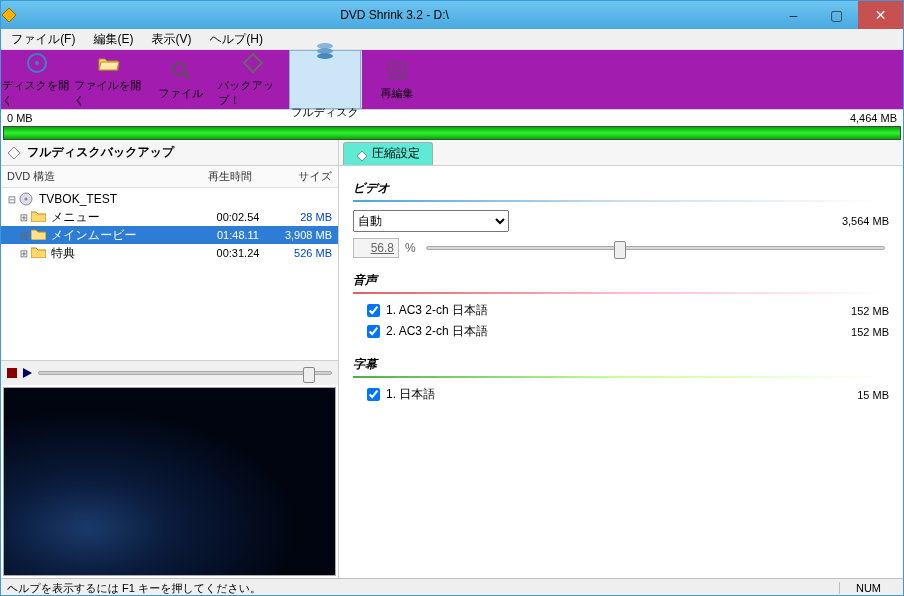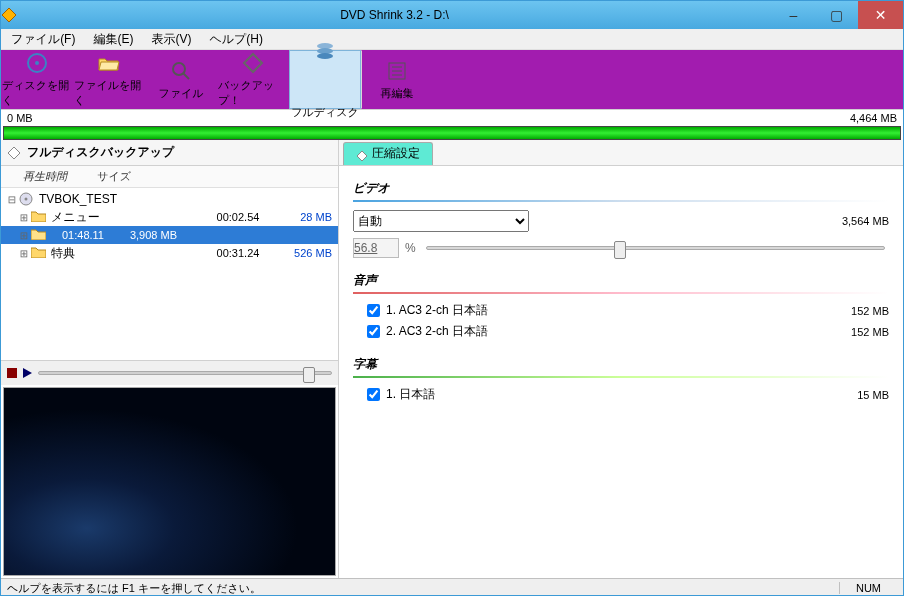--- a/index.html
+++ b/index.html
@@ -19,21 +19,21 @@
 .toolbtn.active { background:#cde6f7; border:1px solid #7eb4da;gap:43px; }
 .toolbtn .ticon { width:24px; height:24px; display:flex; align-items:center; justify-content:center; }
 .sizebar { height:16px; display:flex; justify-content:space-between; padding:0 6px; align-items:center; font-size:11px; background:#fff; }
 .progressbar { height:14px; background:linear-gradient(#0a0,#3e3,#0a0); border:1px solid #444; margin:0 2px; }
 .main { display:flex; height:438px; }
 .left { width:338px; display:flex; flex-direction:column; border-right:1px solid #d0d0d0; }
 .left-header { height:26px; display:flex; align-items:center; gap:6px; padding-left:6px; font-weight:bold; font-size:12px; background:#f6f6f6; border-bottom:1px solid #d0d0d0;}
 .tree-head { height:22px; display:flex; border-bottom:1px solid #e0e0e0; background:#fafafa; color:#333; font-size:11px; align-items:center; }
 .tree-head div { padding:4px 6px; }
 .col1 { flex:1; text-align:left; }
-.col2 { width:72px; text-align:right;font-style:italic; }
+.col2 { width:72px; text-align:left; }
 .col3 { width:64px; text-align:right; padding-right:6px; }
 .tree-body { flex:0 0 auto; padding:2px 0; font-size:12px; }
 .treerow { height:18px; display:flex; align-items:center; padding-left:4px; }
 .treerow.selected { background:#2d7cd6; color:#fff; }
 .treerow .exp { width:14px; text-align:center; color:#666; font-size:10px;}
 .treerow .folder { width:16px; height:14px; display:inline-block; }
 .treerow .label { flex:1; padding-left:4px; }
 .treerow .time { width:72px; text-align:center; font-size:11px;}
 .treerow .size { width:64px; text-align:right; padding-right:6px; font-size:11px; color:#0044cc;}
 .treerow.selected .size { color:#fff; }
@@ -47,24 +47,24 @@
 .preview-img { flex:1; background:radial-gradient(ellipse at 25% 75%,#1a3a6a 0%,#0a1a3a 25%,#000510 60%); margin:2px; border:1px solid #aaa;}
 .right { flex:1; display:flex; flex-direction:column; }
 .tabrow { height:26px; display:flex; align-items:flex-end; padding-left:4px; background:#f6f6f6; border-bottom:1px solid #d0d0d0;}
 .tab { height:23px; border:1px solid #aaa; border-bottom:none; background:#5eead4; padding:3px 12px; font-size:12px; display:flex; align-items:flex-end; gap:4px; border-top-left-radius:3px; border-top-right-radius:3px;}
 .rightbody { flex:1; padding:8px 14px; overflow:hidden; }
 .section-title { font-weight:bold; font-size:12px; margin-top:6px;font-style:italic; }
 .hr-blue { height:2px; background:linear-gradient(to right,#4aa3e0,#cde 50%,transparent); margin:3px 0 8px 0;}
 .hr-red { height:2px; background:linear-gradient(to right,#e06060,#fbc 50%,transparent); margin:3px 0 6px 0;}
 .hr-green { height:2px; background:linear-gradient(to right,#4ab04a,#cf9 50%,transparent); margin:3px 0 6px 0;}
 .videorow { display:flex; align-items:center; gap:8px; }
-.videorow select { width:176px; height:22px; font-size:12px;}
+.videorow select { width:156px; height:22px; font-size:12px;}
 .videorow .sizelabel { margin-left:auto; font-size:11px;}
 .pctrow { display:flex; align-items:center; gap:6px; margin-top:6px; }
-.pctrow input[type=text] { width:46px; height:20px; text-align:left; padding-right:4px; font-size:12px; background:#f4f4f4; border:1px solid #bbb; color:#666;text-decoration:underline;}
+.pctrow input[type=text] { width:46px; height:20px; text-align:right; padding-right:4px; font-size:12px; background:#f4f4f4; border:1px solid #bbb; color:#666;text-decoration:underline;}
 .pctrow .pct { font-size:12px; color:#666; }
 .pctrow .hslider { flex:1; height:4px; background:#d8d8d8; border:1px solid #aaa; margin:0 4px; position:relative; border-radius:2px;}
 .pctrow .hslider::after { content:""; position:absolute; left:41%; top:-6px; width:10px; height:16px; background:#eee; border:1px solid #888; border-radius:2px;}
 .chkrow { display:flex; align-items:center; padding:2px 0 2px 14px; font-size:12px;}
 .chkrow input { margin-right:6px; }
 .chkrow .r { margin-left:auto; font-size:11px;}
 .statusbar { height:19px; border-top:1px solid #c0c0c0; background:#efefef; display:flex; align-items:center; font-size:11px; padding:0 6px;}
 .statusbar .numbox { margin-left:auto; padding:0 16px; border-left:1px solid #c0c0c0; }
 svg { display:block; }
 </style>
@@ -162,20 +162,21 @@
   <div class="left">
     <div class="left-header">
       <span>
           <svg width="14" height="14">
             <polygon points="7,1 13,7 7,13 1,7" fill="#fff" stroke="#888"></polygon>
           </svg>
         </span>
       <span>フルディスクバックアップ</span>
     </div>
     <div class="tree-head">
+      <div class="col1">DVD 構造</div>
       <div class="col2">再生時間</div>
       <div class="col3">サイズ</div>
     </div>
     <div class="tree-body">
       <div class="treerow">
         <span class="exp">⊟</span>
         <span class="folder">
             <svg width="14" height="14">
               <circle cx="7" cy="7" r="6" fill="#dde" stroke="#888"></circle>
               <circle cx="7" cy="7" r="1.5" fill="#888"></circle>
@@ -197,20 +198,21 @@
             <span class="time">00:02.54</span>
             <span class="size">28 MB</span>
           </div>
           <div class="treerow selected" style="padding-left: 16px;">
             <span class="exp">⊞</span>
             <span class="folder">
               <svg width="15" height="12">
                 <path d="M0 2h5l2 2h8v8H0z" fill="#ffe28a" stroke="#b88a20"></path>
               </svg>
             </span>
+            <span class="label">メインムービー</span>
             <span class="time">01:48.11</span>
             <span class="size">3,908 MB</span>
           </div>
           <div class="treerow" style="padding-left: 16px;">
             <span class="exp">⊞</span>
             <span class="folder">
               <svg width="15" height="12">
                 <path d="M0 2h5l2 2h8v8H0z" fill="#ffd76a" stroke="#b88a20"></path>
               </svg>
             </span>

